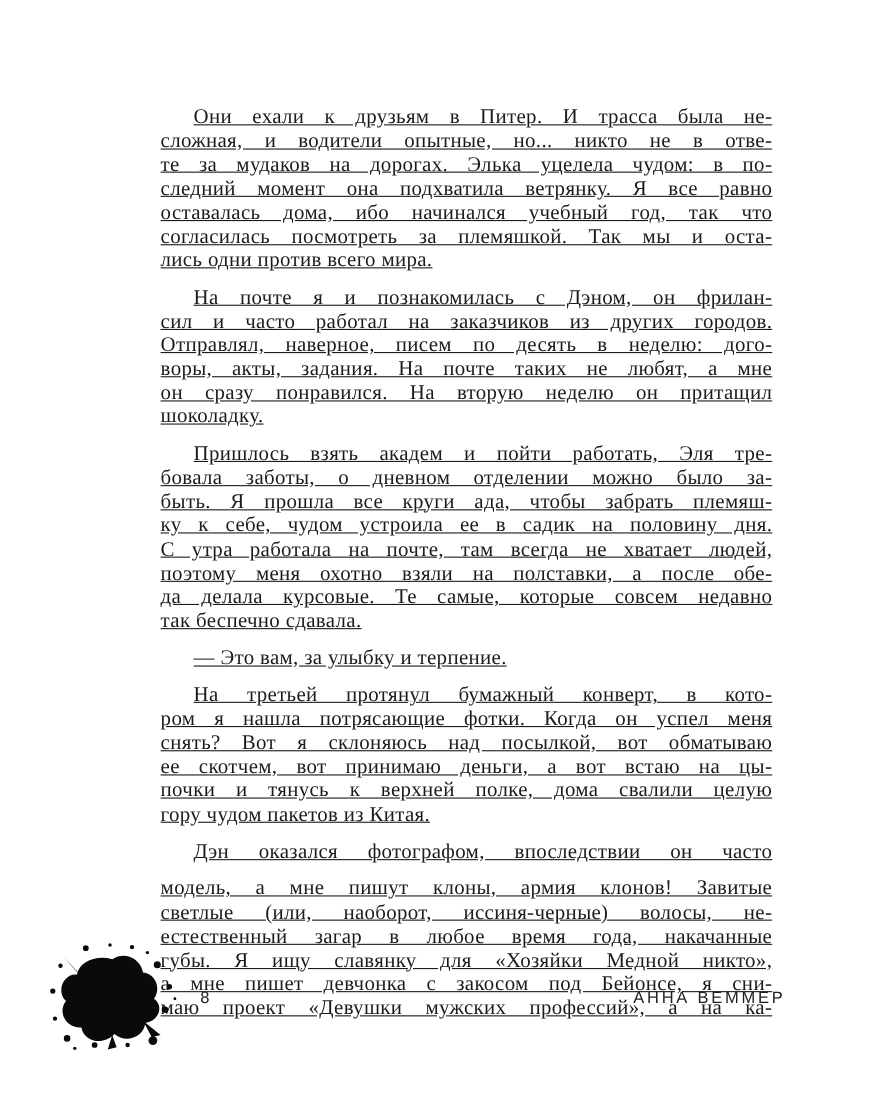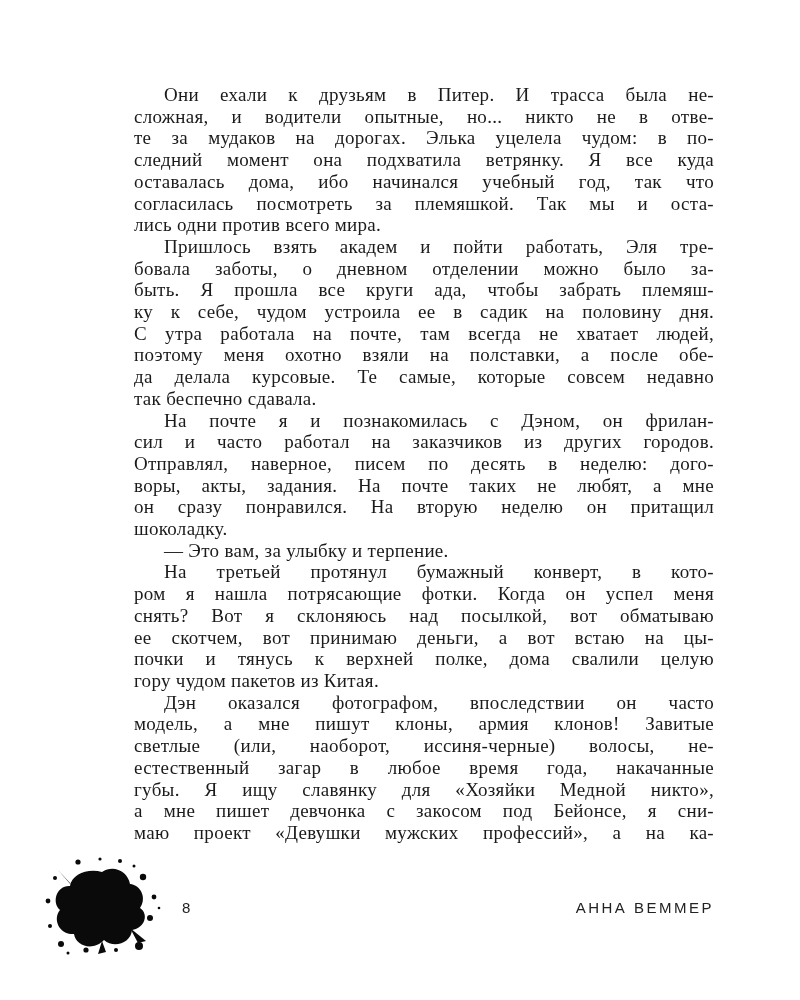--- a/index.html
+++ b/index.html
@@ -12,21 +12,21 @@
     color: #1b1b1b;
     overflow: hidden;
     margin: 0 auto;
   }
   .text-block {
     position: absolute;
     left: 134px;
     top: 84px;
     width: 580px;
   }
-  .para { margin: 0; padding: 0; }
+  .para { margin: 12px; padding: 0; text-decoration: underline; }
   .line {
     font-size: 19px;
     line-height: 21.7px;
     letter-spacing: 0.3px;
     text-align: justify;
     text-align-last: justify;
   }
   .line.first { text-indent: 30px; }
   .line.last { text-align-last: left; }
   .footer {
@@ -55,44 +55,44 @@
 <body>
 
 <div class="page">
 
   <div class="text-block">
 
     <div class="para">
       <div class="line first">Они ехали к друзьям в Питер. И трасса была не-</div>
       <div class="line">сложная, и водители опытные, но... никто не в отве-</div>
       <div class="line">те за мудаков на дорогах. Элька уцелела чудом: в по-</div>
-      <div class="line">следний момент она подхватила ветрянку. Я все куда</div>
+      <div class="line">следний момент она подхватила ветрянку. Я все равно</div>
       <div class="line">оставалась дома, ибо начинался учебный год, так что</div>
       <div class="line">согласилась посмотреть за племяшкой. Так мы и оста-</div>
       <div class="line last">лись одни против всего мира.</div>
+    </div>
+
+    <div class="para">
+      <div class="line first">На почте я и познакомилась с Дэном, он фрилан-</div>
+      <div class="line">сил и часто работал на заказчиков из других городов.</div>
+      <div class="line">Отправлял, наверное, писем по десять в неделю: дого-</div>
+      <div class="line">воры, акты, задания. На почте таких не любят, а мне</div>
+      <div class="line">он сразу понравился. На вторую неделю он притащил</div>
+      <div class="line last">шоколадку.</div>
     </div>
 
     <div class="para">
       <div class="line first">Пришлось взять академ и пойти работать, Эля тре-</div>
       <div class="line">бовала заботы, о дневном отделении можно было за-</div>
       <div class="line">быть. Я прошла все круги ада, чтобы забрать племяш-</div>
       <div class="line">ку к себе, чудом устроила ее в садик на половину дня.</div>
       <div class="line">С утра работала на почте, там всегда не хватает людей,</div>
       <div class="line">поэтому меня охотно взяли на полставки, а после обе-</div>
       <div class="line">да делала курсовые. Те самые, которые совсем недавно</div>
       <div class="line last">так беспечно сдавала.</div>
-    </div>
-
-    <div class="para">
-      <div class="line first">На почте я и познакомилась с Дэном, он фрилан-</div>
-      <div class="line">сил и часто работал на заказчиков из других городов.</div>
-      <div class="line">Отправлял, наверное, писем по десять в неделю: дого-</div>
-      <div class="line">воры, акты, задания. На почте таких не любят, а мне</div>
-      <div class="line">он сразу понравился. На вторую неделю он притащил</div>
-      <div class="line last">шоколадку.</div>
     </div>
 
     <div class="para">
       <div class="line first last">— Это вам, за улыбку и терпение.</div>
     </div>
 
     <div class="para">
       <div class="line first">На третьей протянул бумажный конверт, в кото-</div>
       <div class="line">ром я нашла потрясающие фотки. Когда он успел меня</div>
       <div class="line">снять? Вот я склоняюсь над посылкой, вот обматываю</div>

